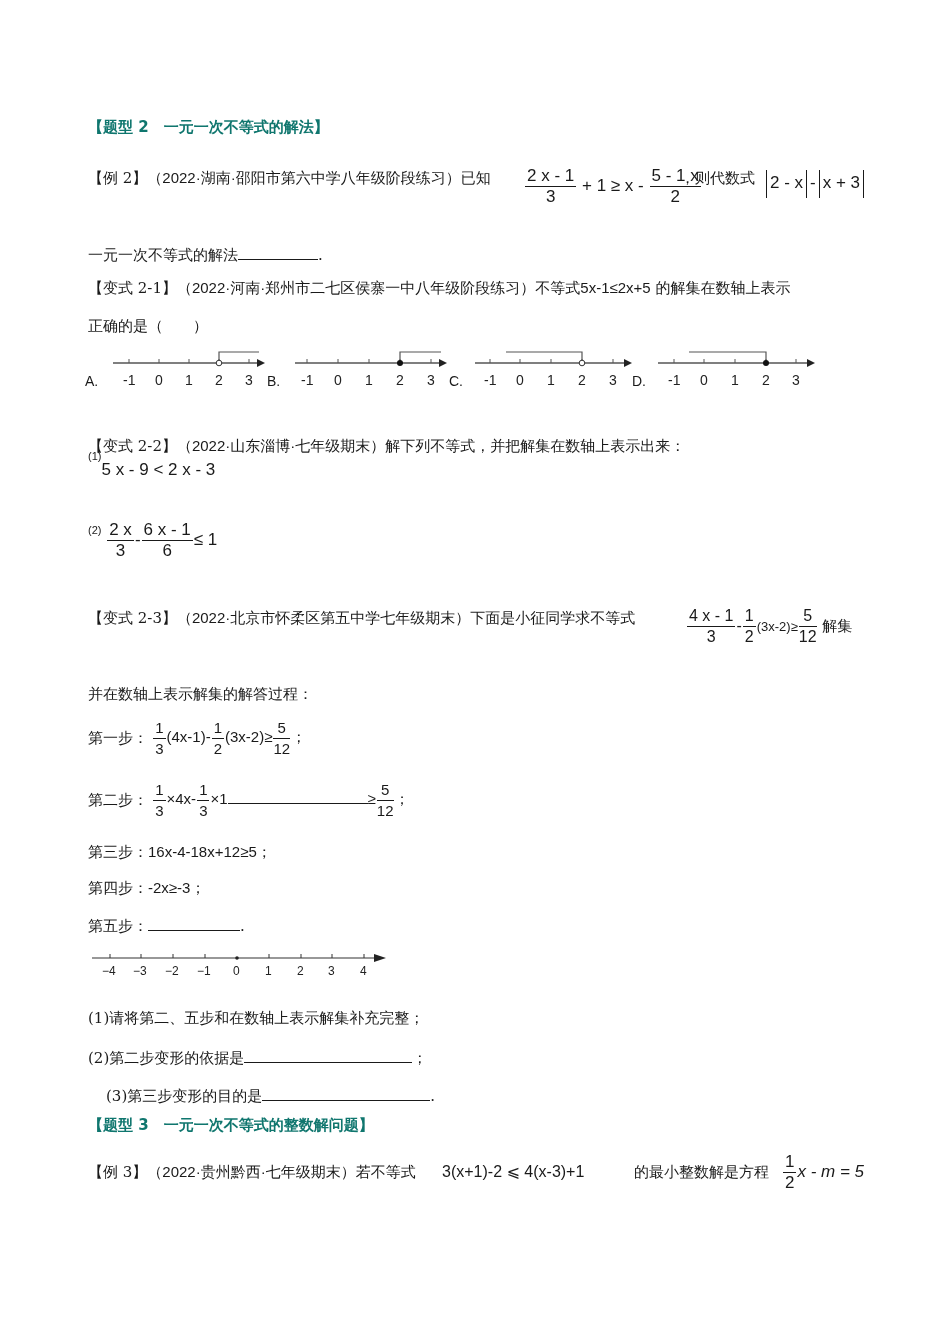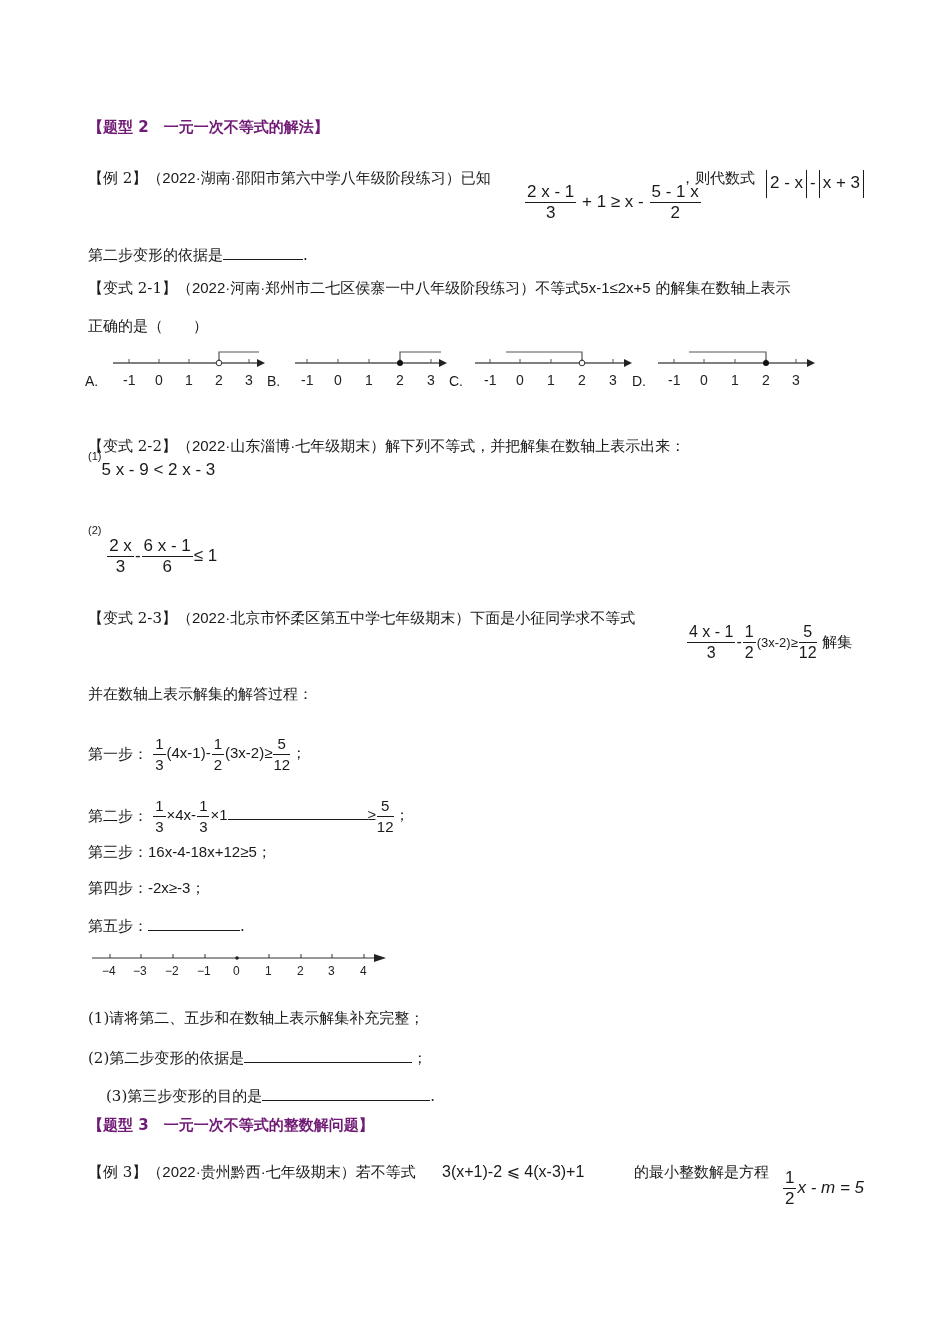--- a/index.html
+++ b/index.html
@@ -1,24 +1,24 @@
 <!DOCTYPE html>
 <html><head>
 <meta charset="utf-8">
 <style>
   html, body { margin: 0; padding: 0; background: #ffffff; }
   body { width: 950px; height: 1344px; position: relative; overflow: hidden;
          font-family: "DejaVu Serif", "Liberation Serif", serif; color: #1a1a1a; font-size: 15px; }
   .abs { position: absolute; white-space: nowrap; }
-  .heading { color: #701a75; font-weight: bold; font-size: 15px; font-family: "DejaVu Sans", "Liberation Sans", sans-serif; }
+  .heading { color: #0f766e; font-weight: bold; font-size: 15px; font-family: "DejaVu Sans", "Liberation Sans", sans-serif; }
   .txt { font-size: 15px; line-height: 20px; }
   .sans { font-family: "Liberation Sans", "DejaVu Sans", sans-serif; }
   .math { font-family: "Liberation Sans", "DejaVu Sans", sans-serif; font-size: 17px; }
   .ital { font-style: italic; }
-  .frac { display: inline-block; vertical-align: middle; text-align: center; margin: 16px 1px; }
+  .frac { display: inline-block; vertical-align: middle; text-align: center; margin: 0 1px; }
   .frac .num { display: block; border-bottom: 1px solid #1a1a1a; padding: 0 2px; line-height: 20px; }
   .frac .den { display: block; line-height: 20px; }
   .blank { display: inline-block; border-bottom: 1px solid #1a1a1a; height: 16px; vertical-align: baseline; }
   .abs-bar { display: inline-block; border-left: 1px solid #1a1a1a; height: 28px; vertical-align: middle; margin: 0 3px; }
   .small-label { font-size: 11px; font-family: "Liberation Sans", "DejaVu Sans", sans-serif; vertical-align: top; }
   svg text { font-family: "Liberation Sans", "DejaVu Sans", sans-serif; }
 </style>
 </head>
 <body>
 
@@ -30,21 +30,21 @@
 <div class="abs math" style="left:524px; top:166px;">
   <span class="frac"><span class="num">2 x - 1</span><span class="den">3</span></span>
   <span>+ 1 ≥ x -</span>
   <span class="frac"><span class="num">5 - 1 x</span><span class="den">2</span></span>
 </div>
 <div class="abs txt" style="left:680px; top:168px;">，则代数式</div>
 <div class="abs math" style="left:763px; top:170px;">
   <span class="abs-bar"></span><span>2 - x</span><span class="abs-bar"></span><span>-</span><span class="abs-bar"></span><span>x + 3</span><span class="abs-bar"></span>
 </div>
 <div class="abs txt" style="left:88px; top:243px;">
-  <span>第二步变形的依据是</span><span class="blank" style="width:80px;"></span><span>.</span>
+  <span>一元一次不等式的解法</span><span class="blank" style="width:80px;"></span><span>.</span>
 </div>
 
 <div class="abs txt" style="left:88px; top:278px;">
   <span>【变式 2-1】</span><span class="sans">（2022·河南·郑州市二七区侯寨一中八年级阶段练习）不等式</span><span class="sans">5x-1≤2x+5</span><span> 的解集在数轴上表示</span>
 </div>
 <div class="abs txt" style="left:88px; top:316px;">正确的是（　　）</div>
 
 <div class="abs" style="left:85px; top:345px;">
   <span class="abs sans" style="left:0; top:28px; font-size:14px;">A.</span>
   <svg width="180" height="45" style="position:absolute; left:0; top:0;">

